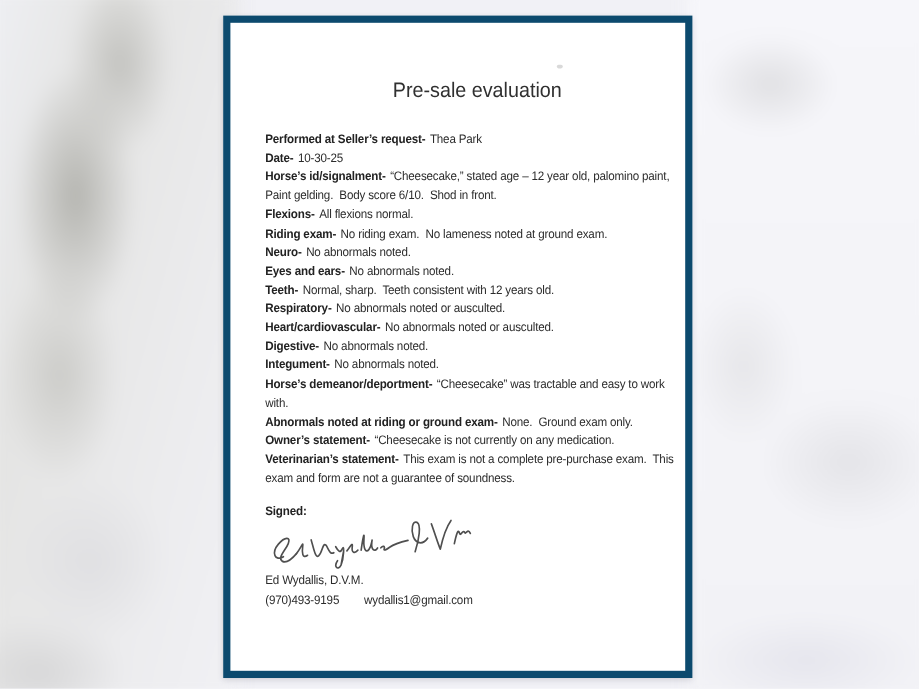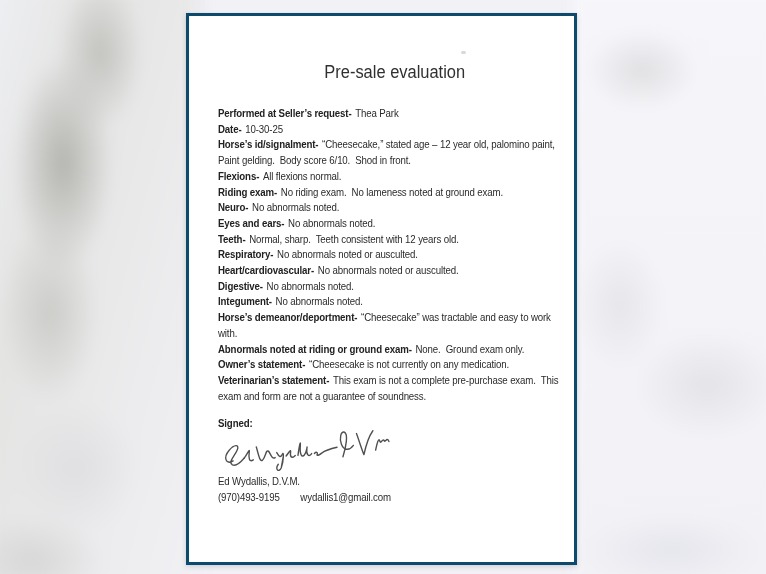--- a/index.html
+++ b/index.html
@@ -27,21 +27,21 @@
     background:
       radial-gradient(ellipse 75px 55px at 70px 80px, rgba(223,223,226,.95), rgba(223,223,226,0) 75%),
       radial-gradient(ellipse 60px 90px at 48px 315px, rgba(228,228,231,.85), rgba(228,228,231,0) 75%),
       radial-gradient(ellipse 95px 70px at 135px 395px, rgba(224,224,228,.8), rgba(224,224,228,0) 78%),
       radial-gradient(ellipse 120px 50px at 100px 560px, rgba(228,228,236,.9), rgba(228,228,236,0) 80%),
       linear-gradient(180deg,#f6f6fa,#f2f2f6);
   }
   .page{
     position:absolute;left:186px;top:13px;width:391px;height:552px;
     box-sizing:border-box;background:#ffffff;
-    border:3px solid #0c4a6e;
+    border:6px solid #0c4a6e;
     box-shadow:0 2px 5px rgba(50,50,70,.16), 0 0 1px rgba(0,0,0,.08);
   }
   .speck{
     position:absolute;left:272px;top:35px;width:5px;height:3px;
     background:#d9d9d9;border-radius:2px;filter:blur(.6px);
   }
   .content{
     position:absolute;left:29px;top:0;width:376px;
     transform:scaleX(.94);transform-origin:0 0;
     color:#2b2b2b;font-size:10.3px;line-height:15.7px;letter-spacing:-.15px;

